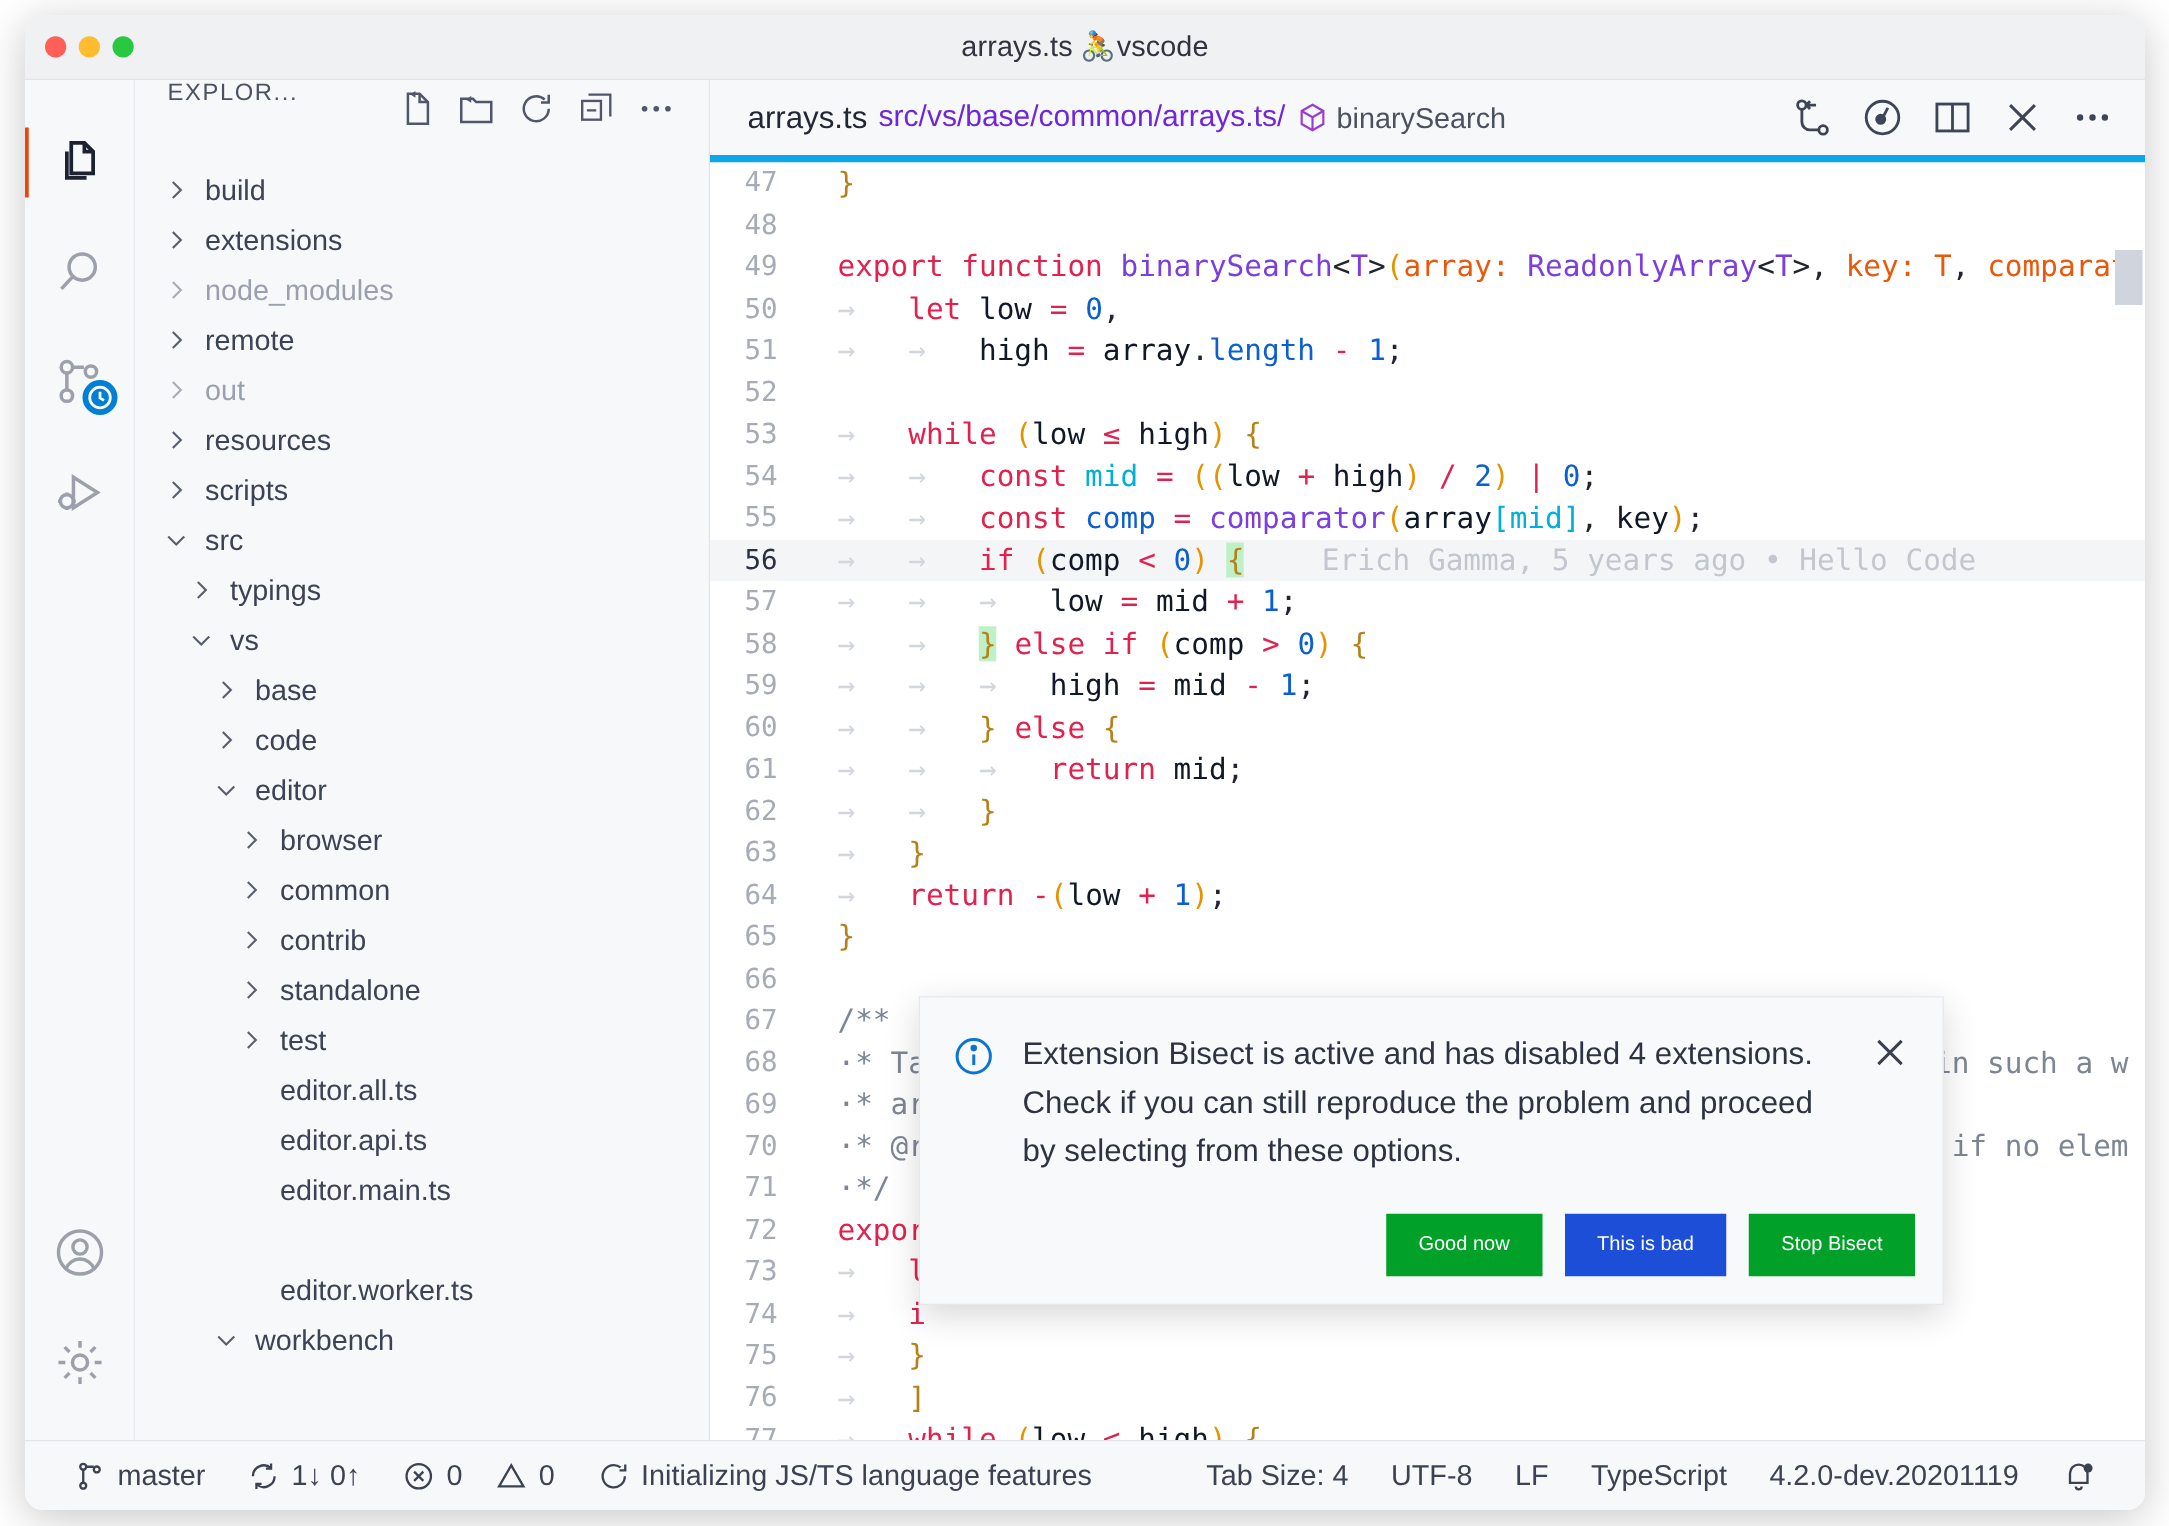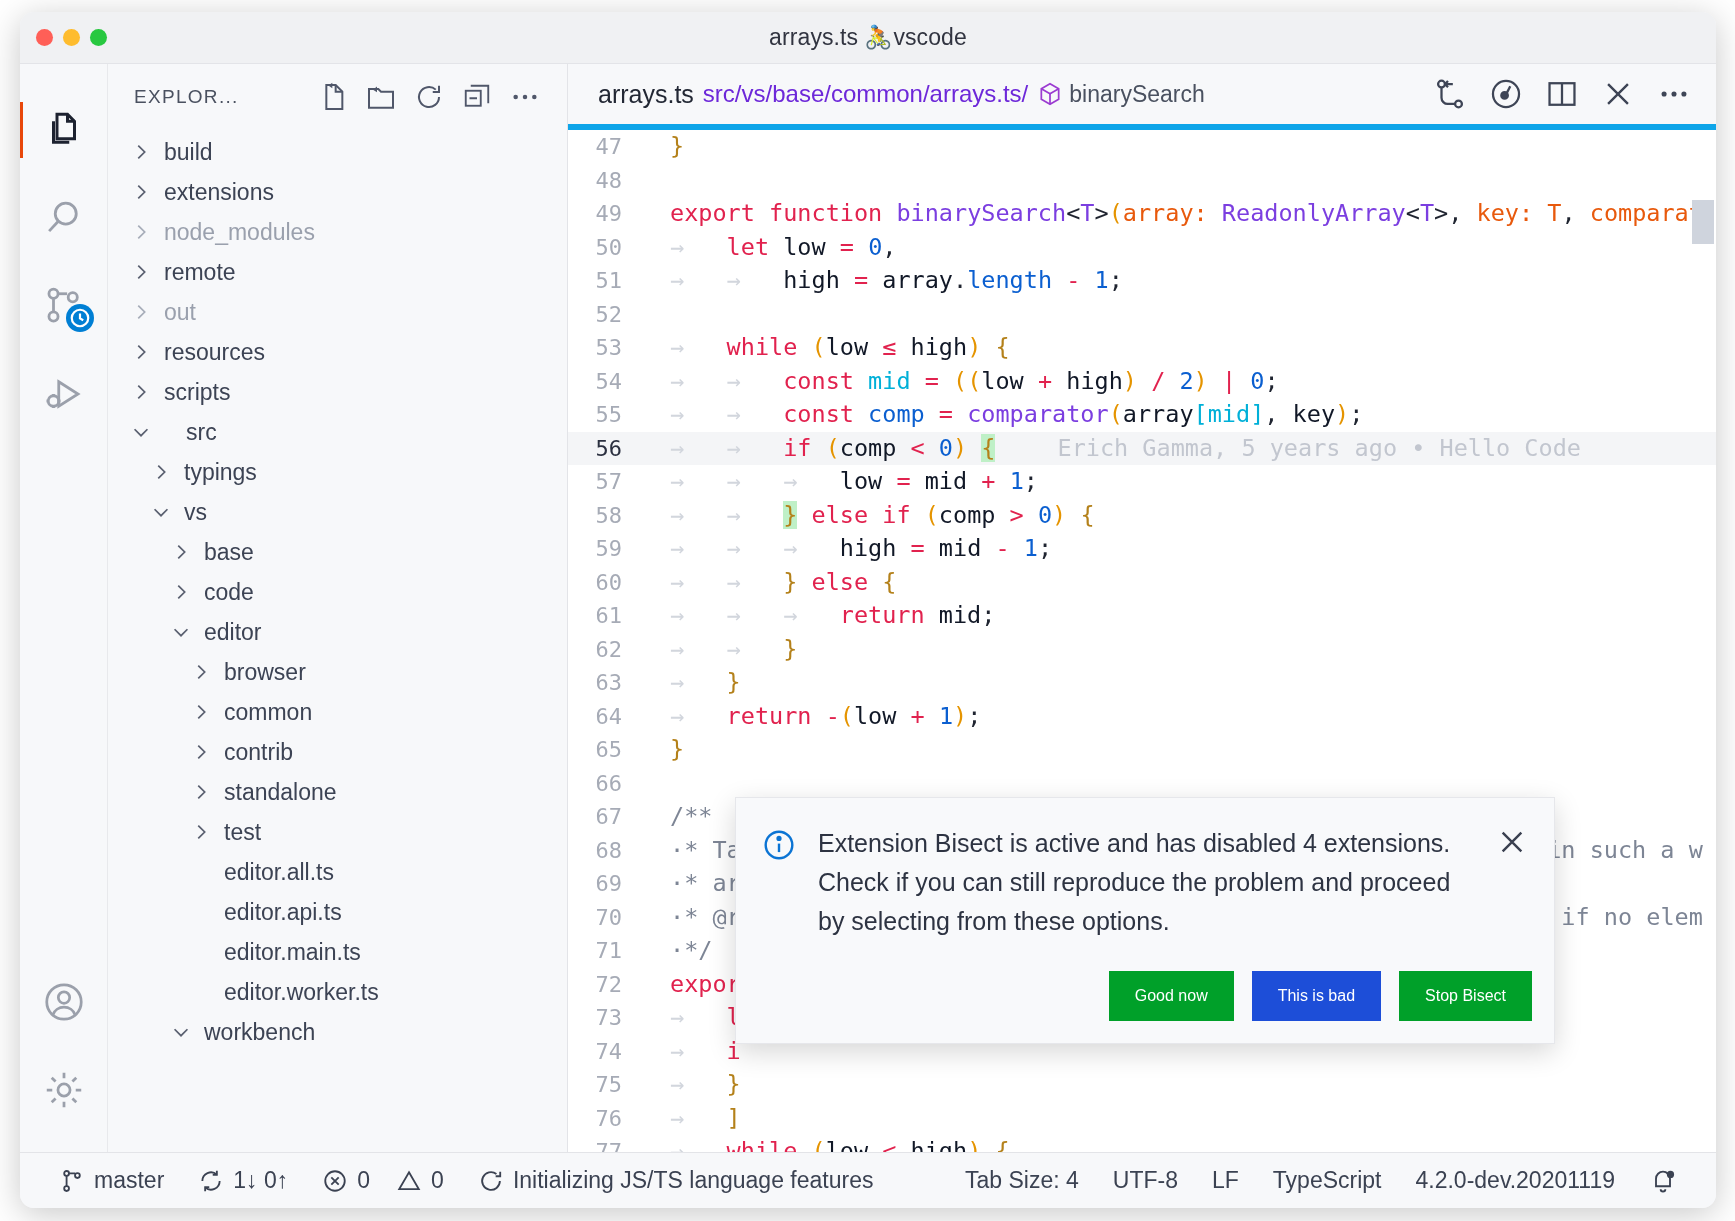--- a/index.html
+++ b/index.html
@@ -70,21 +70,21 @@
 
   
   .sidebar {
     width: 460px; flex: 0 0 460px;
     background: #f7f8fa;
     border-right: 1px solid #e3e4e8;
     display: flex; flex-direction: column; min-height: 0;
   }
   .sidebar-header {
     height: 66px; flex: 0 0 66px;
-    display: flex; align-items: center; padding: 0 18px 0 26px;
+    display: flex; align-items: flex-start; padding: 0 18px 0 26px;
     gap: 0;
   }
   .sidebar-title {
     font-size: 19px; letter-spacing: 1.3px; color: #4a5160;
     flex: 1; white-space: nowrap; overflow: hidden;
   }
   .sb-icon {
     width: 48px; height: 46px; display: flex;
     align-items: center; justify-content: center; color: #50576a;
   }
@@ -359,21 +359,21 @@
             <span style="padding-left: 8px;">resources</span>
           </div>
           <div class="trow" style="padding-left: 18px;">
             <span class="twist">
               <svg width="22" height="22" viewBox="0 0 24 24" fill="none" stroke="currentColor" stroke-width="1.9">
                 <path d="M9 5l7 7-7 7"></path>
               </svg>
             </span>
             <span style="padding-left: 8px;">scripts</span>
           </div>
-          <div class="trow" style="padding-left: 18px; gap: 22px;">
+          <div class="trow" style="padding-left: 18px;">
             <span class="twist">
               <svg width="22" height="22" viewBox="0 0 24 24" fill="none" stroke="currentColor" stroke-width="1.9">
                 <path d="M5 9l7 7 7-7"></path>
               </svg>
             </span>
             <span style="padding-left: 8px;">src</span>
           </div>
           <div class="trow" style="padding-left: 38px;">
             <span class="twist">
               <svg width="22" height="22" viewBox="0 0 24 24" fill="none" stroke="currentColor" stroke-width="1.9">
@@ -471,21 +471,21 @@
             <span style="padding-left: 8px;">editor.api.ts</span>
           </div>
           <div class="trow" style="padding-left: 78px;">
             <span class="twist empty">
               <svg width="22" height="22" viewBox="0 0 24 24" fill="none" stroke="currentColor" stroke-width="1.9">
                 <path d="M9 5l7 7-7 7"></path>
               </svg>
             </span>
             <span style="padding-left: 8px;">editor.main.ts</span>
           </div>
-          <div class="trow" style="padding-left: 78px;">
+          <div class="trow" style="padding-left: 78px; margin-top: 40px;">
             <span class="twist empty">
               <svg width="22" height="22" viewBox="0 0 24 24" fill="none" stroke="currentColor" stroke-width="1.9">
                 <path d="M9 5l7 7-7 7"></path>
               </svg>
             </span>
             <span style="padding-left: 8px;">editor.worker.ts</span>
           </div>
           <div class="trow" style="padding-left: 58px;">
             <span class="twist">
               <svg width="22" height="22" viewBox="0 0 24 24" fill="none" stroke="currentColor" stroke-width="1.9">

